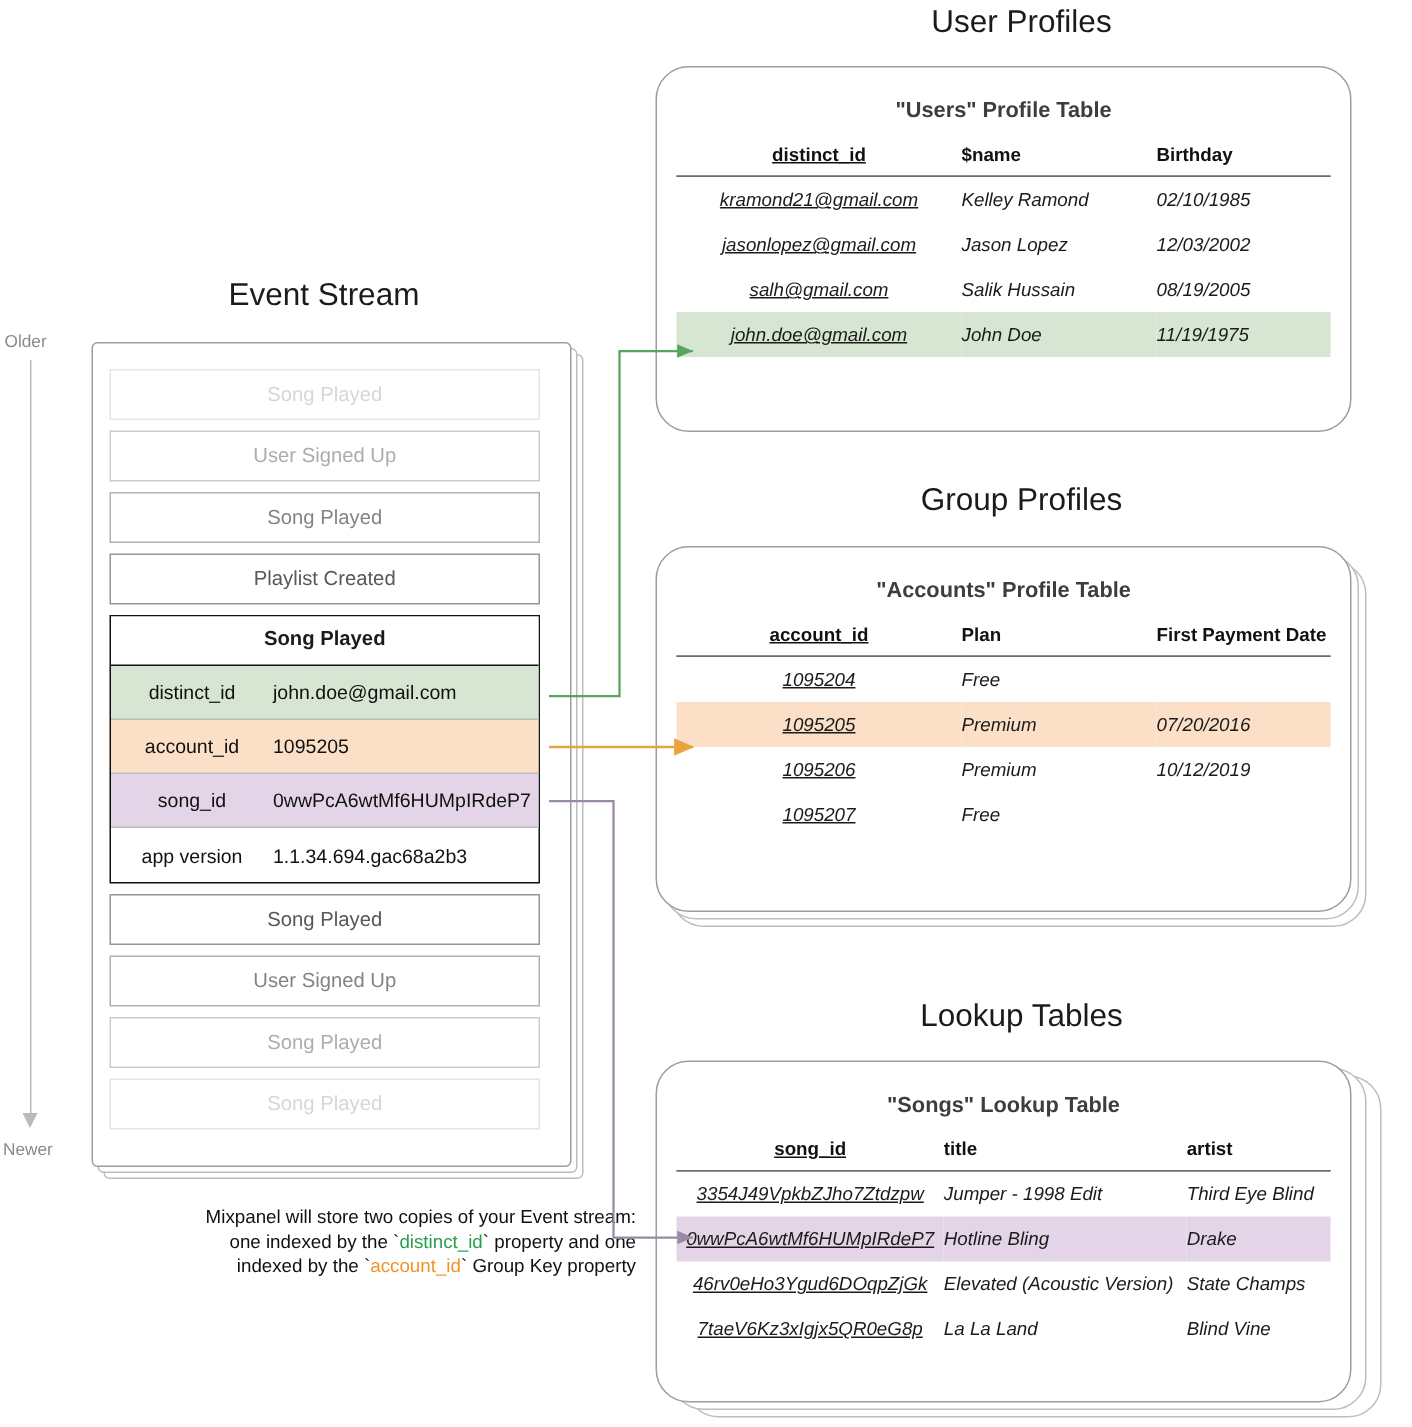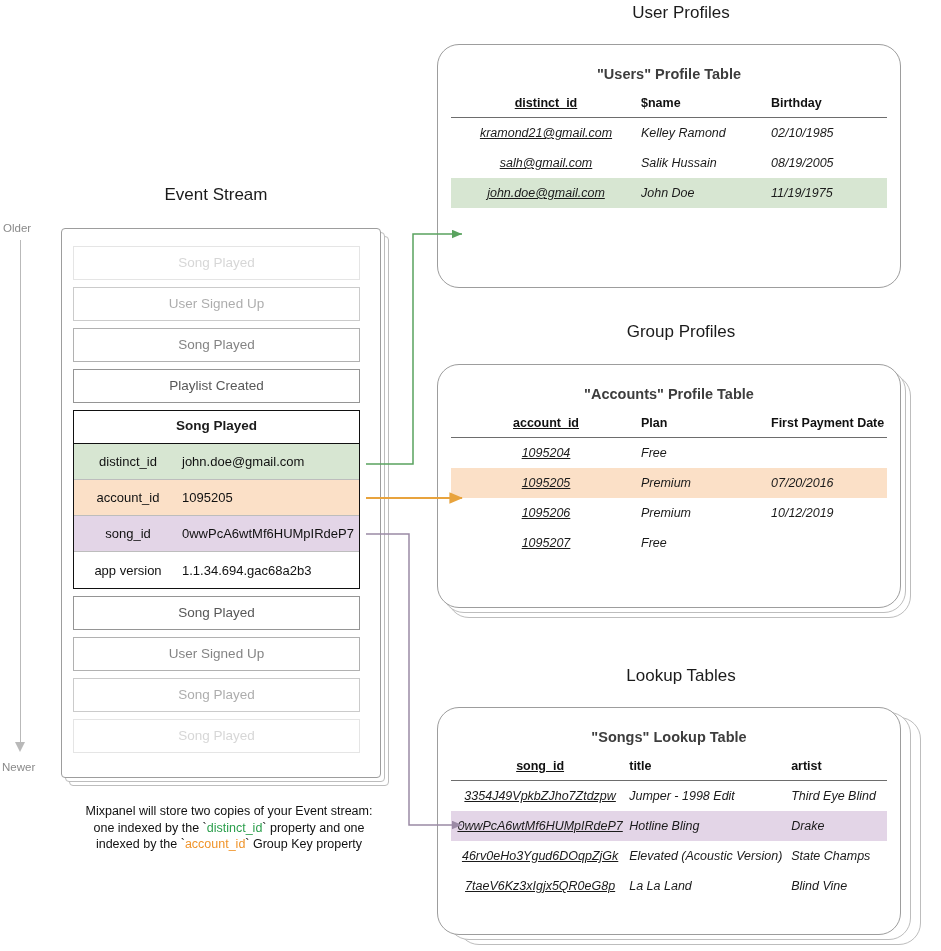--- a/index.html
+++ b/index.html
@@ -9,21 +9,21 @@
     font-family:"Liberation Sans","DejaVu Sans",sans-serif;
     color:#222;
     position:relative;
     overflow:hidden;
   }
   .canvas{position:absolute;inset:0;}
 
   
   .section-title{
     position:absolute;
-    font-size:17px;
+    font-size:21px;
     color:#1b1b1b;
     text-align:center;
     font-weight:400;
     white-space:nowrap;
   }
   #title-user-profiles{left:531px;top:3px;width:300px;}
   #title-group-profiles{left:531px;top:322px;width:300px;}
   #title-lookup-tables{left:531px;top:666px;width:300px;}
   #title-event-stream{left:66px;top:185px;width:300px;}
 
@@ -149,21 +149,21 @@
   #songs-inner{position:absolute;left:437px;top:707px;width:464px;z-index:3;}
 
   .tbl-wrap{padding:0 14px;}
 
   
   #connectors{position:absolute;inset:0;z-index:4;pointer-events:none;}
 
   
   #caption{
     position:absolute;left:34px;top:803px;width:390px;
-    text-align:center;font-size:12.5px;line-height:16.5px;color:#111;
+    text-align:right;font-size:12.5px;line-height:16.5px;color:#111;
   }
   .kw-green{color:#2a9e4b;}
   .kw-orange{color:#f0942a;}
 </style>
 </head>
 <body>
 
 <div class="canvas">
 
   <div class="section-title" id="title-user-profiles">User Profiles</div>
@@ -222,20 +222,25 @@
               <th style="width: 116px; margin-left: 42px;">Birthday</th>
             </tr>
           </thead>
           <tbody>
             <tr class="">
               <td class="key"><span>kramond21@gmail.com</span></td>
               <td>Kelley Ramond</td>
               <td>02/10/1985</td>
             </tr>
             <tr class="">
+              <td class="key"><span>jasonlopez@gmail.com</span></td>
+              <td>Jason Lopez</td>
+              <td>12/03/2002</td>
+            </tr>
+            <tr class="">
               <td class="key"><span>salh@gmail.com</span></td>
               <td>Salik Hussain</td>
               <td>08/19/2005</td>
             </tr>
             <tr class="hl-green">
               <td class="key"><span>john.doe@gmail.com</span></td>
               <td>John Doe</td>
               <td>11/19/1975</td>
             </tr>
           </tbody>

